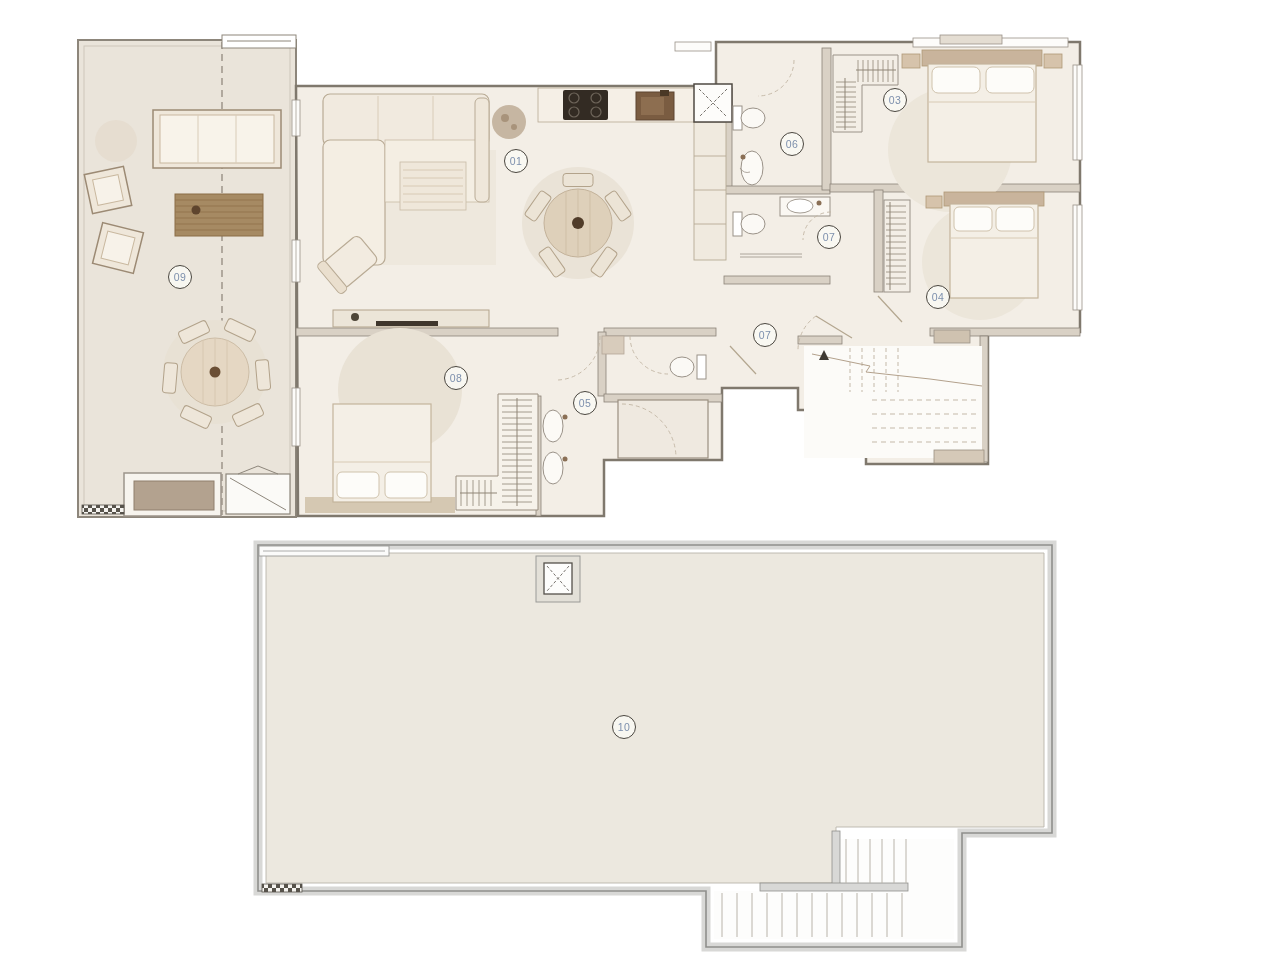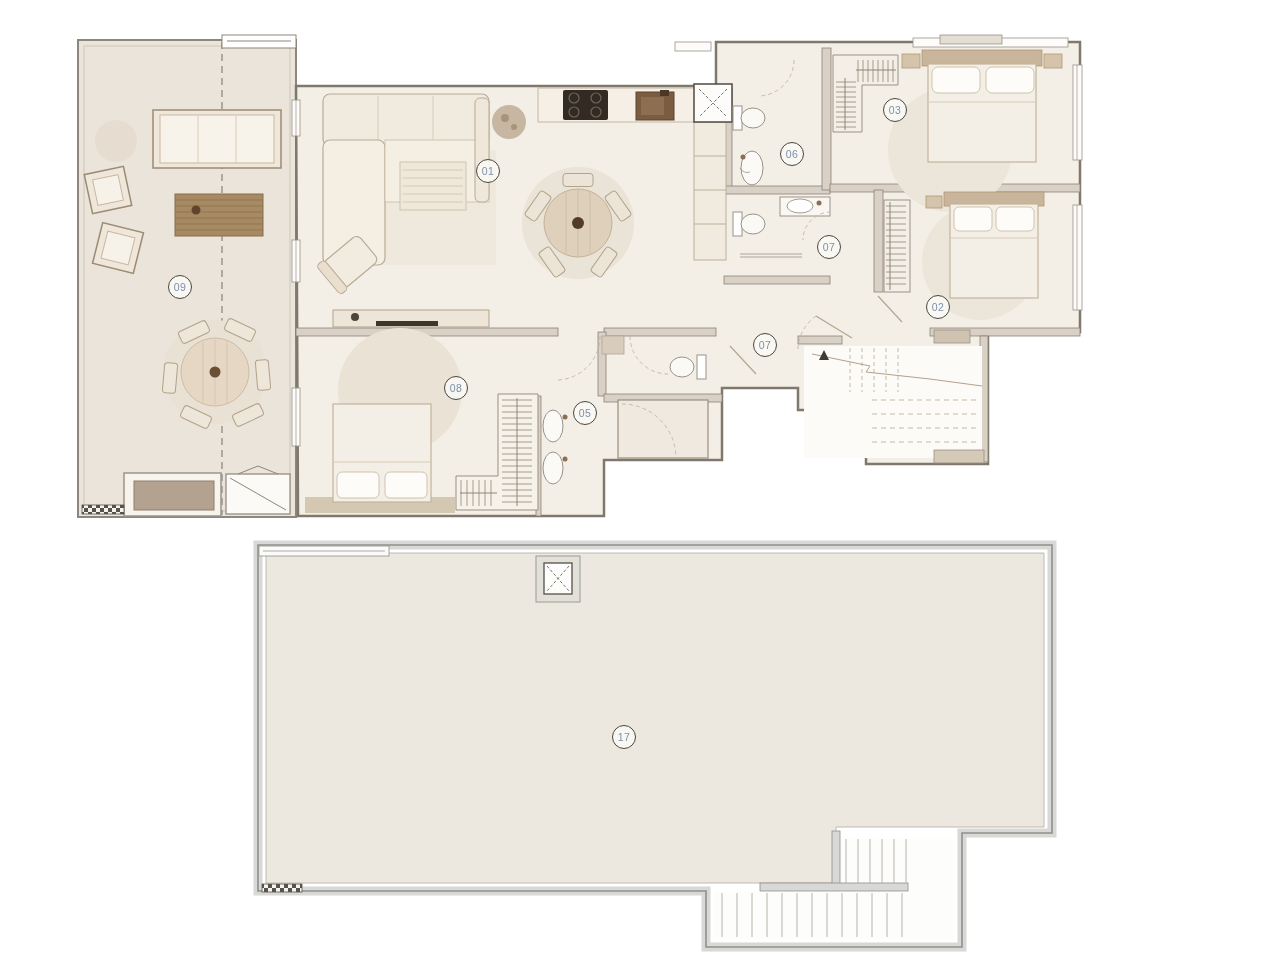--- a/index.html
+++ b/index.html
@@ -2,21 +2,21 @@
 <html><head>
 <meta charset="utf-8">
 <style>
   html,body{margin:0;padding:0;background:#ffffff;}
   #stage{position:relative;width:1280px;height:960px;background:#ffffff;overflow:hidden;
          font-family:"Liberation Sans",sans-serif;}
   #plan-svg{position:absolute;left:0;top:0;}
   .room-label{position:absolute;width:24px;height:24px;border:1.8px solid #4a463f;border-radius:50%;
     background:rgba(250,248,243,.9);display:flex;align-items:center;justify-content:center;
     font-size:10.5px;letter-spacing:.5px;color:#7d90ad;font-family:"Liberation Sans",sans-serif;
-    box-sizing:border-box;margin-top:10px;}
+    box-sizing:border-box;}
 </style>
 </head>
 <body>
 
 <div id="stage">
 
 <svg id="plan-svg" width="1280" height="960" viewBox="0 0 1280 960">
   <defs>
     <pattern id="hatchcells" width="8" height="8" patternUnits="userSpaceOnUse">
       <rect width="8" height="8" fill="#f5f3ef"></rect>
@@ -345,43 +345,43 @@
     <g>
       <polygon points="840,839 954,839 954,939 714,939 714,891 840,891" fill="#fdfdfc"></polygon>
       <rect x="832" y="831" width="8" height="56" fill="#d8d8d6" stroke="#8f8f8c" stroke-width="0.8"></rect>
       <rect x="760" y="883" width="148" height="8" fill="#d8d8d6" stroke="#8f8f8c" stroke-width="0.8"></rect>
       <path d="M846,839 v44 M858,839 v44 M870,839 v44 M882,839 v44 M894,839 v44 M906,839 v44" stroke="#b9b4aa" stroke-width="1"></path>
       <path d="M722,893 v44 M737,893 v44 M752,893 v44 M767,893 v44 M782,893 v44 M797,893 v44 M812,893 v44 M827,893 v44 M842,893 v44 M857,893 v44 M872,893 v44 M887,893 v44 M902,893 v44" stroke="#b9b4aa" stroke-width="1"></path>
     </g>
   </g>
 </svg>
 
-  <div class="room-label" style="left:476px;top:149px">
+  <div class="room-label" style="left:504px;top:149px">
       <span>01</span>
     </div>
   <div class="room-label" style="left:444px;top:366px">
       <span>08</span>
     </div>
   <div class="room-label" style="left:883px;top:88px">
       <span>03</span>
     </div>
   <div class="room-label" style="left:926px;top:285px">
-      <span>02</span>
+      <span>04</span>
     </div>
   <div class="room-label" style="left:573px;top:391px">
       <span>05</span>
     </div>
   <div class="room-label" style="left:780px;top:132px">
       <span>06</span>
     </div>
   <div class="room-label" style="left:817px;top:225px">
       <span>07</span>
     </div>
   <div class="room-label" style="left:753px;top:323px">
       <span>07</span>
     </div>
   <div class="room-label" style="left:168px;top:265px">
       <span>09</span>
     </div>
   <div class="room-label" style="left:612px;top:715px">
-      <span>17</span>
+      <span>10</span>
     </div>
 </div>
 
 </body></html>

